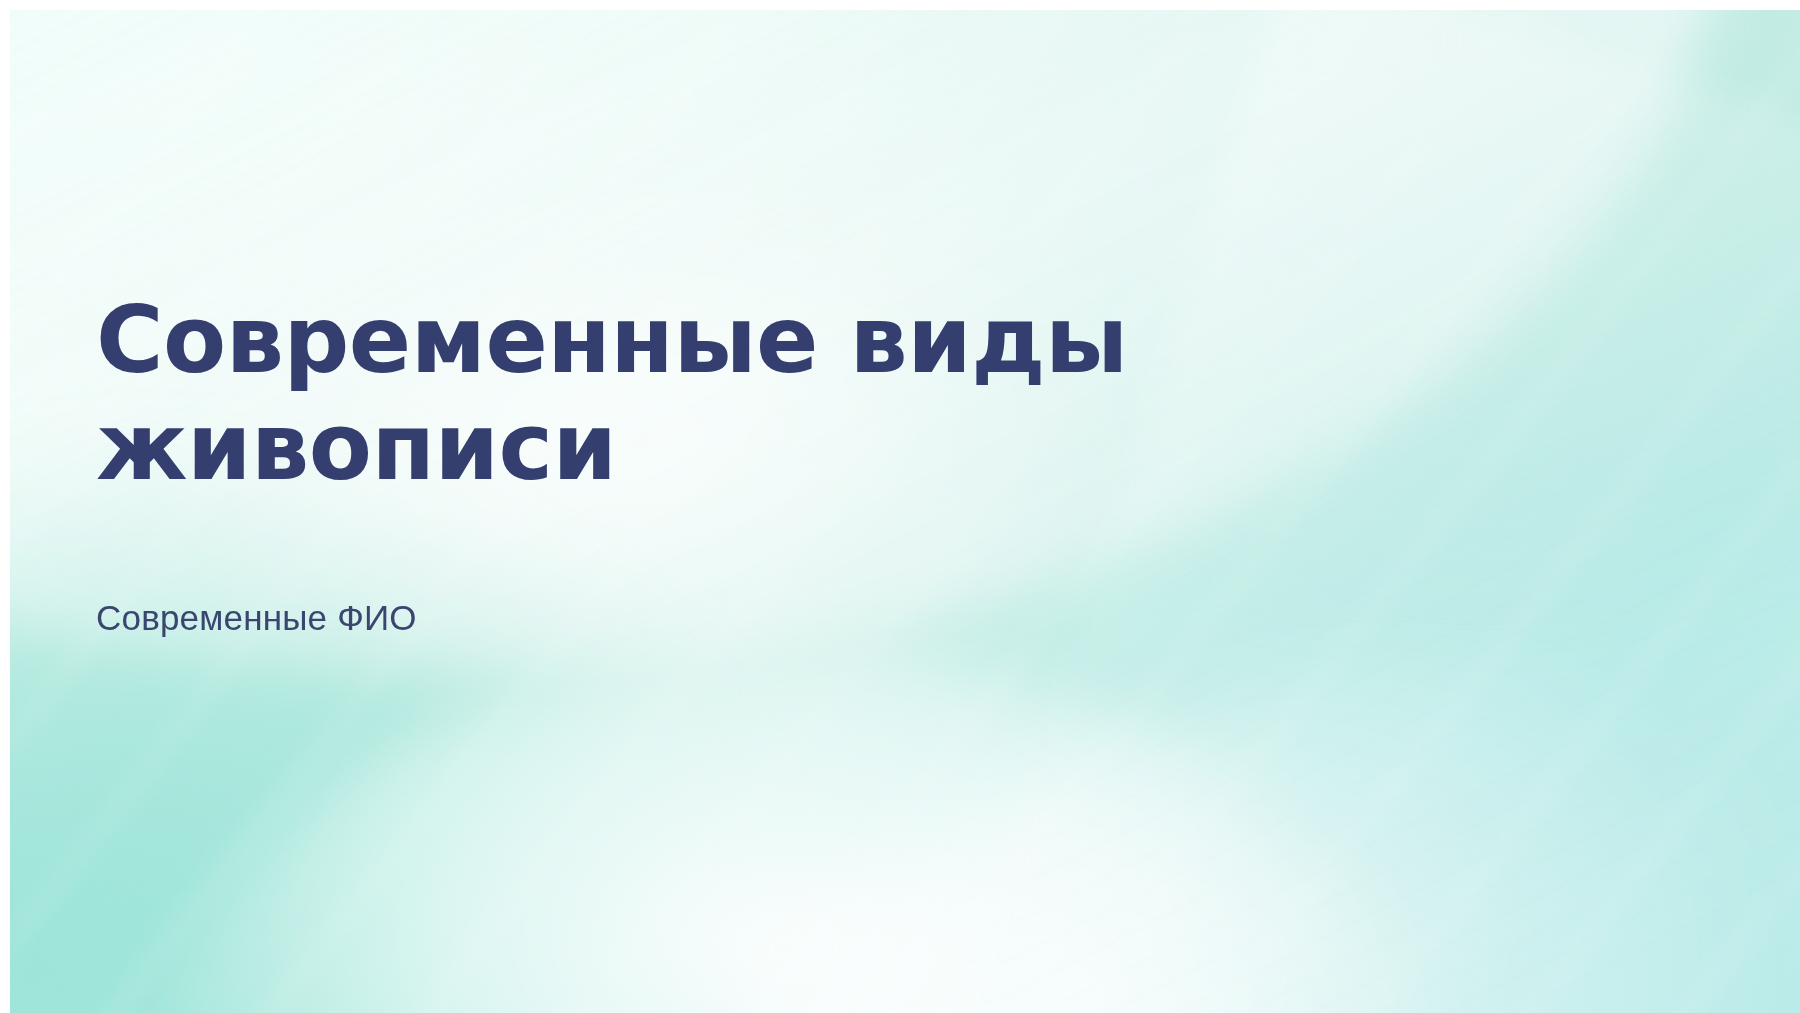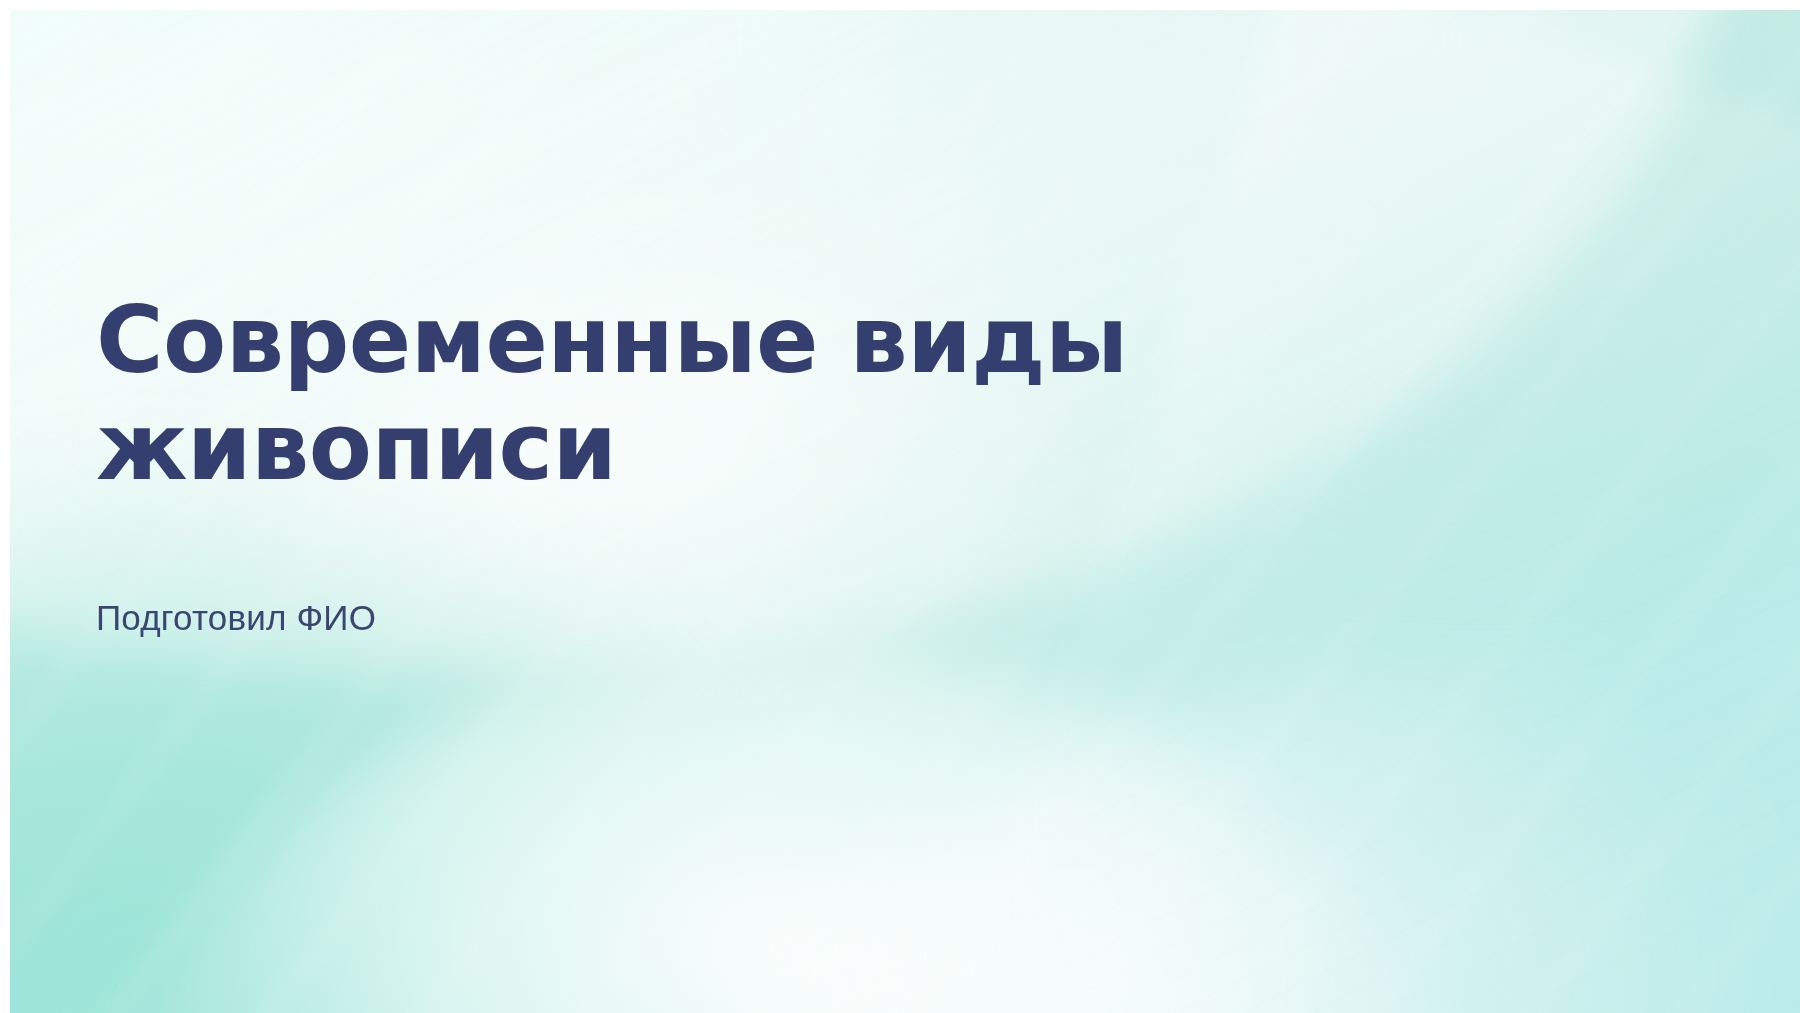--- a/index.html
+++ b/index.html
@@ -157,16 +157,16 @@
     <div class="wave-center-swoosh"></div>
     <div class="wave-right-swoosh"></div>
     <div class="edge-right"></div>
     <div class="streaks"></div>
     <div class="glow-headline"></div>
   </div>
 
   <div class="content">
     <h1 class="slide-title">Современные виды живописи</h1>
 
-    <p class="slide-subtitle">Подготовил ФИО</p>
+    <p class="slide-subtitle">Современные ФИО</p>
   </div>
 
 </div>
 
 </body></html>

